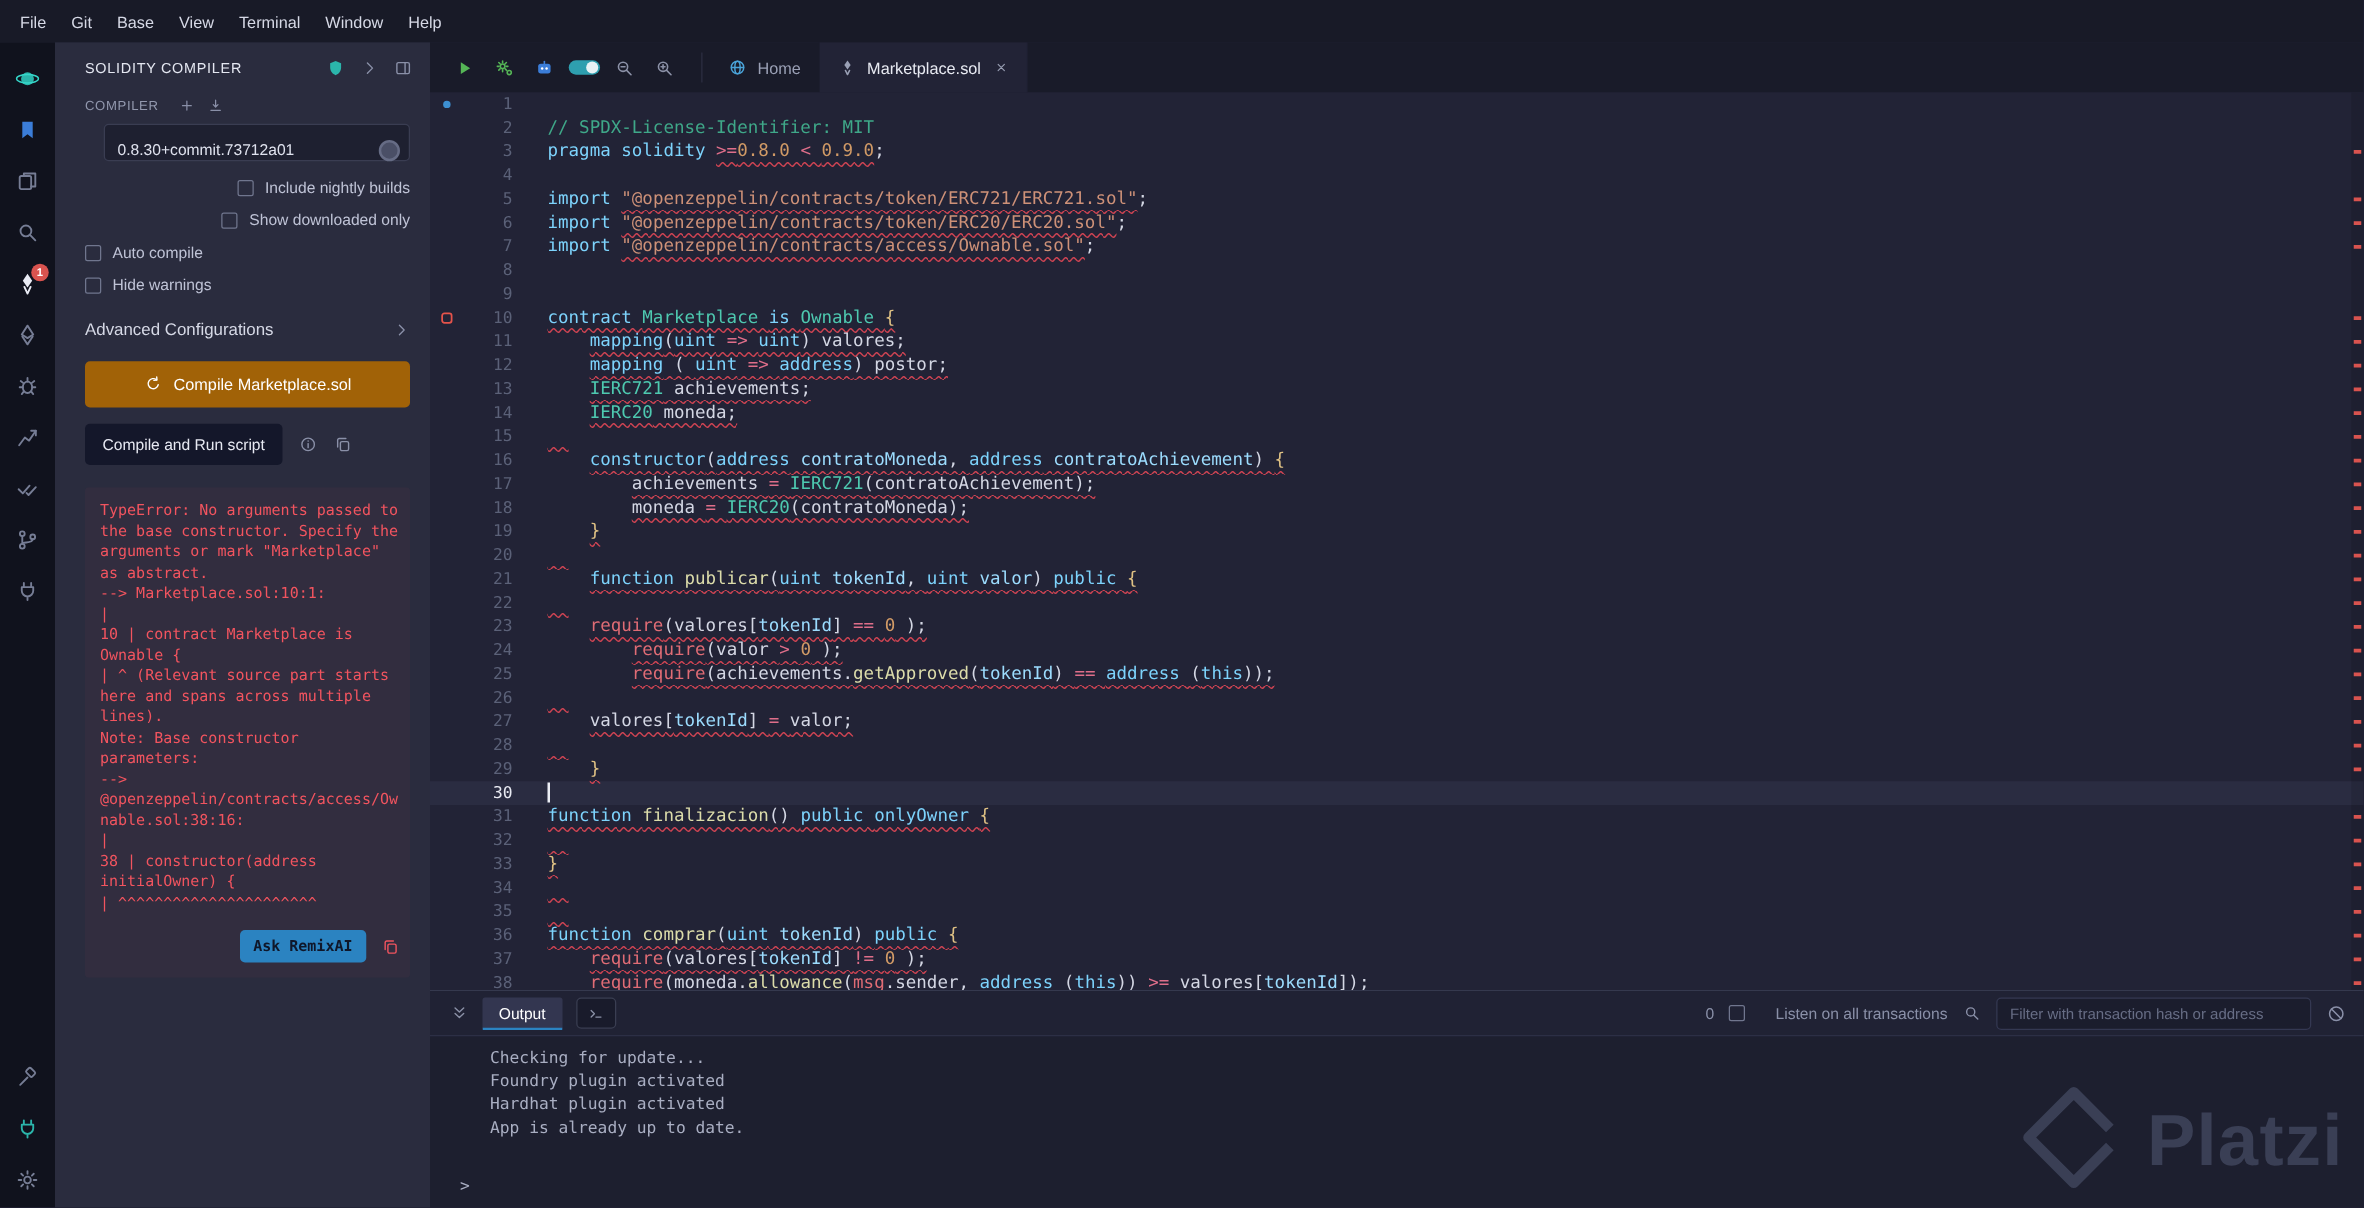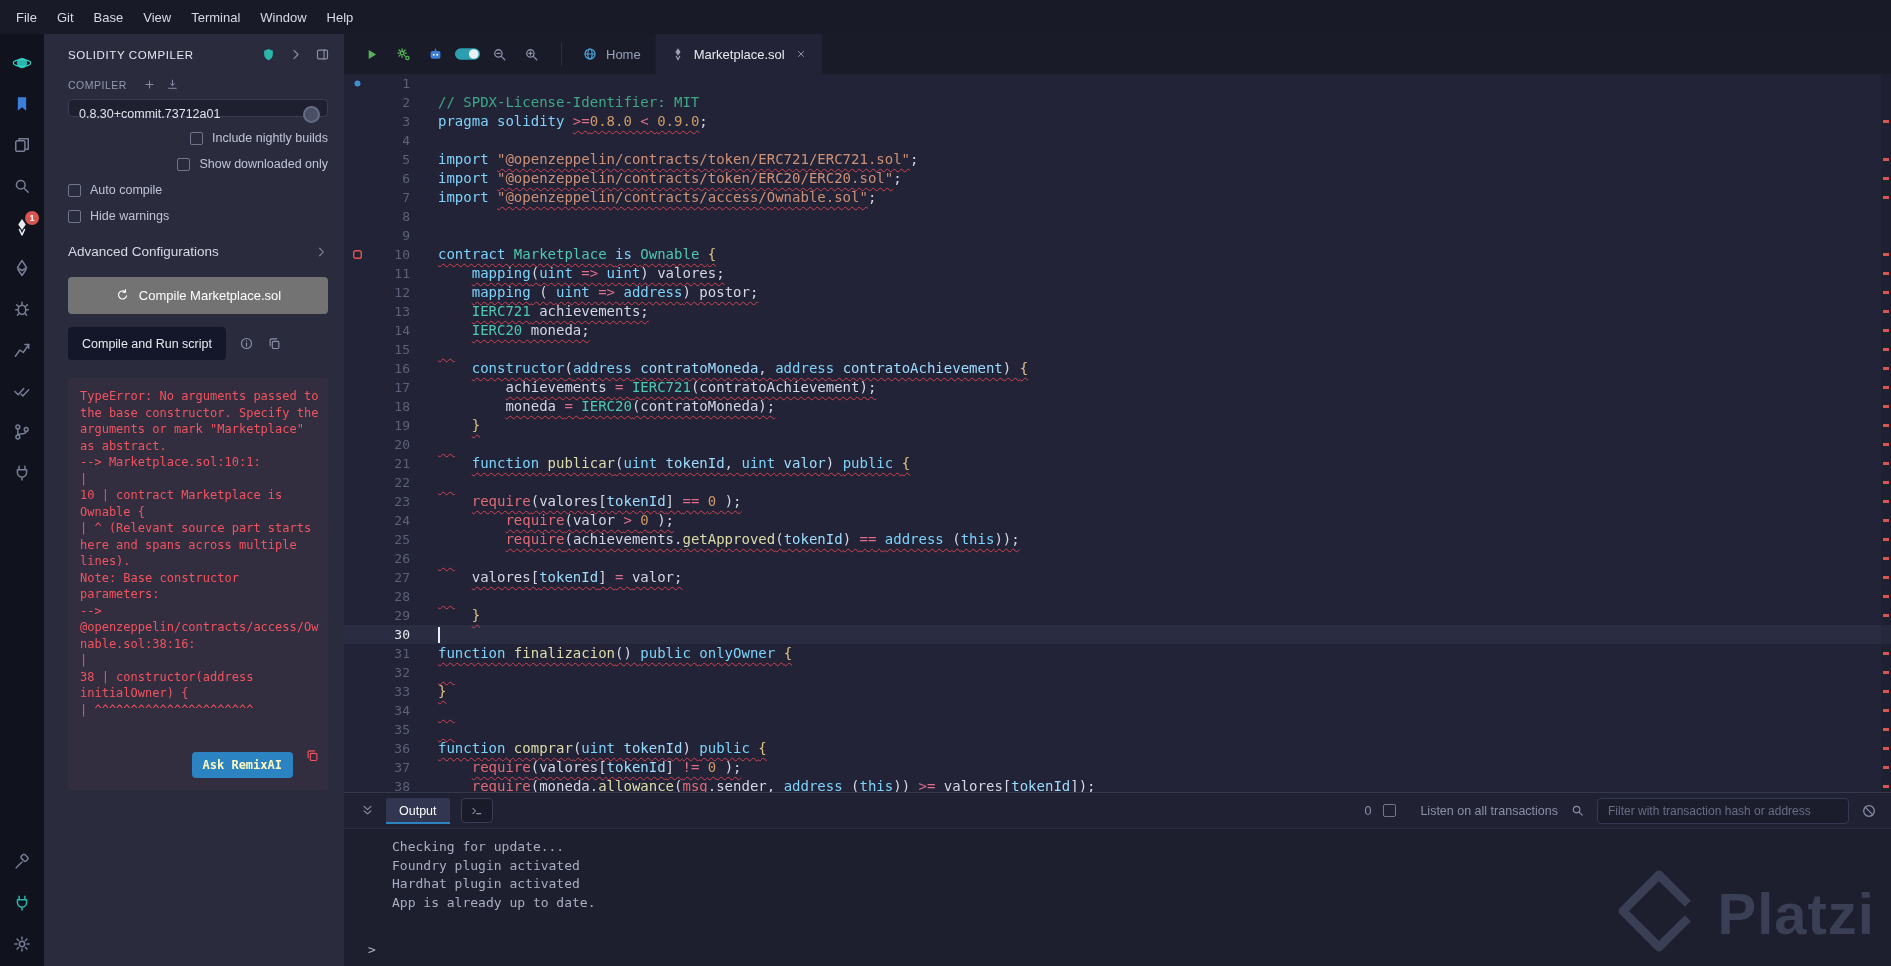--- a/index.html
+++ b/index.html
@@ -29,46 +29,46 @@
   
   .sidepanel { width:300px; background:#2a2c3e; color:#c6cadb; display:flex;
     flex-direction:column; font-size:13px; flex:none; overflow:hidden; }
   .sp-header { display:flex; align-items:center; padding:13px 14px 6px 24px; }
   .sp-title { flex:1; font-size:11.5px; letter-spacing:.6px; color:#e4e7f1; }
   .sp-hicon { color:#8a90a8; display:flex; cursor:pointer; }
   .sp-hicon.teal { color:#2bb5ab; }
   .sp-compiler-row { display:flex; align-items:center; gap:12px; padding:10px 16px 4px 24px;
     font-size:10.5px; letter-spacing:.5px; color:#9298ae; }
   .sp-ico { color:#8a90a8; display:flex; cursor:pointer; }
-  .sp-select { margin:4px 16px 8px 24px; height:18px; background:#1e2030;
+  .sp-select { margin:4px 16px 8px 39px; height:30px; background:#1e2030;
     border:1px solid #3a3d52; border-radius:4px; display:flex; align-items:center;
     padding:12px 7px 0 10px; color:#dfe2ee; font-size:12.5px; cursor:pointer; }
   .sp-select-badge { margin-left:auto; width:17px; height:17px; border-radius:50%;
     background:#4a4f66; border:2px solid #666c85; }
   .sp-check { display:flex; align-items:center; gap:9px; padding:6px 16px 6px 24px;
     font-size:12.5px; color:#bfc3d6; cursor:pointer; }
   .sp-check.right { justify-content:flex-end; }
   .cbox { width:13px; height:13px; border:1px solid #70768e; border-radius:2px; flex:none; }
   .sp-adv { display:flex; align-items:center; padding:15px 16px 10px 24px;
     font-size:13.5px; color:#d6d9e6; cursor:pointer;text-align:right; }
   .sp-adv .sp-hicon { margin-left:auto; }
-  .btn-primary { margin:8px 16px 0 24px; background:#737373; color:#fff; border:none;
+  .btn-primary { margin:8px 16px 0 24px; background:#a16207; color:#fff; border:none;
     border-radius:4px; height:37px; display:flex; align-items:center; justify-content:center;
     gap:9px; font-size:13px; cursor:pointer; font-family:inherit; }
   .run-row { display:flex; align-items:center; gap:13px; margin:13px 16px 0 24px; }
   .btn-dark { background:#14172a; color:#e7e9f2; border:none; border-radius:4px;
     height:33px; padding:0 14px; font-size:12.5px; cursor:pointer; font-family:inherit; }
   .sp-error { margin:18px 16px 0 24px; background:rgba(222,76,92,0.05); border-radius:3px;
     padding:10px 8px 12px 12px; color:#f2545f;
     font-family:"DejaVu Sans Mono", monospace; font-size:12px; line-height:16.5px; }
   .sp-error pre { white-space:pre-wrap; word-break:break-all; font-family:inherit; }
   .sp-error-footer { display:flex; justify-content:flex-end; align-items:center;
     gap:12px; margin-top:14px; }
-  .ask-ai { background:#2b83c1; color:#fef9c3; border:none; border-radius:4px;
-    font-size:12px; font-weight:bold; padding:6px 11px; cursor:pointer; font-family:inherit;margin-top:20px; }
+  .ask-ai { background:#2b83c1; color:#0f172a; border:none; border-radius:4px;
+    font-size:12px; font-weight:bold; padding:6px 11px; cursor:pointer; font-family:inherit; }
   .copy-red { color:#f2545f; display:flex; cursor:pointer; }
 
   
   .main { flex:1; display:flex; flex-direction:column; min-width:0;justify-content:space-between; }
 
   .tabbar { height:40px; background:#191b29; display:flex; align-items:stretch; flex:none; }
   .tb-tools { display:flex; align-items:center; gap:5px; padding:0 10px 0 14px; }
   .tb-btn { width:27px; height:27px; display:flex; align-items:center; justify-content:center;
     color:#8b91a7; cursor:pointer; border-radius:3px; }
   .tb-sep { width:1px; background:#2c2f42; margin:8px 6px; }

